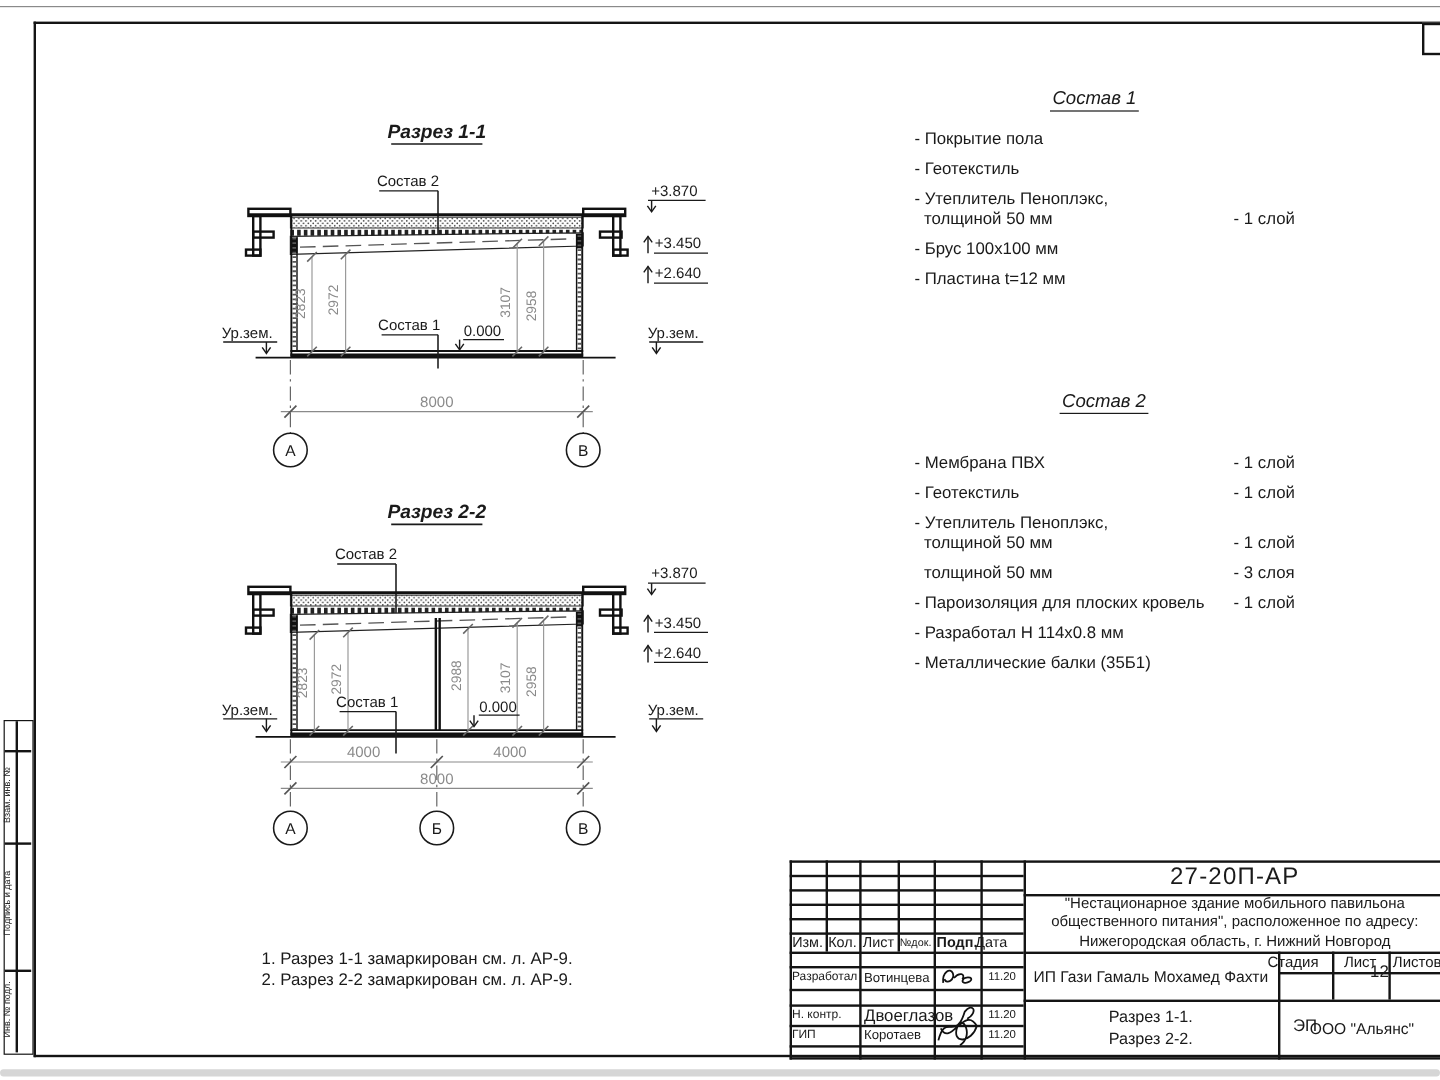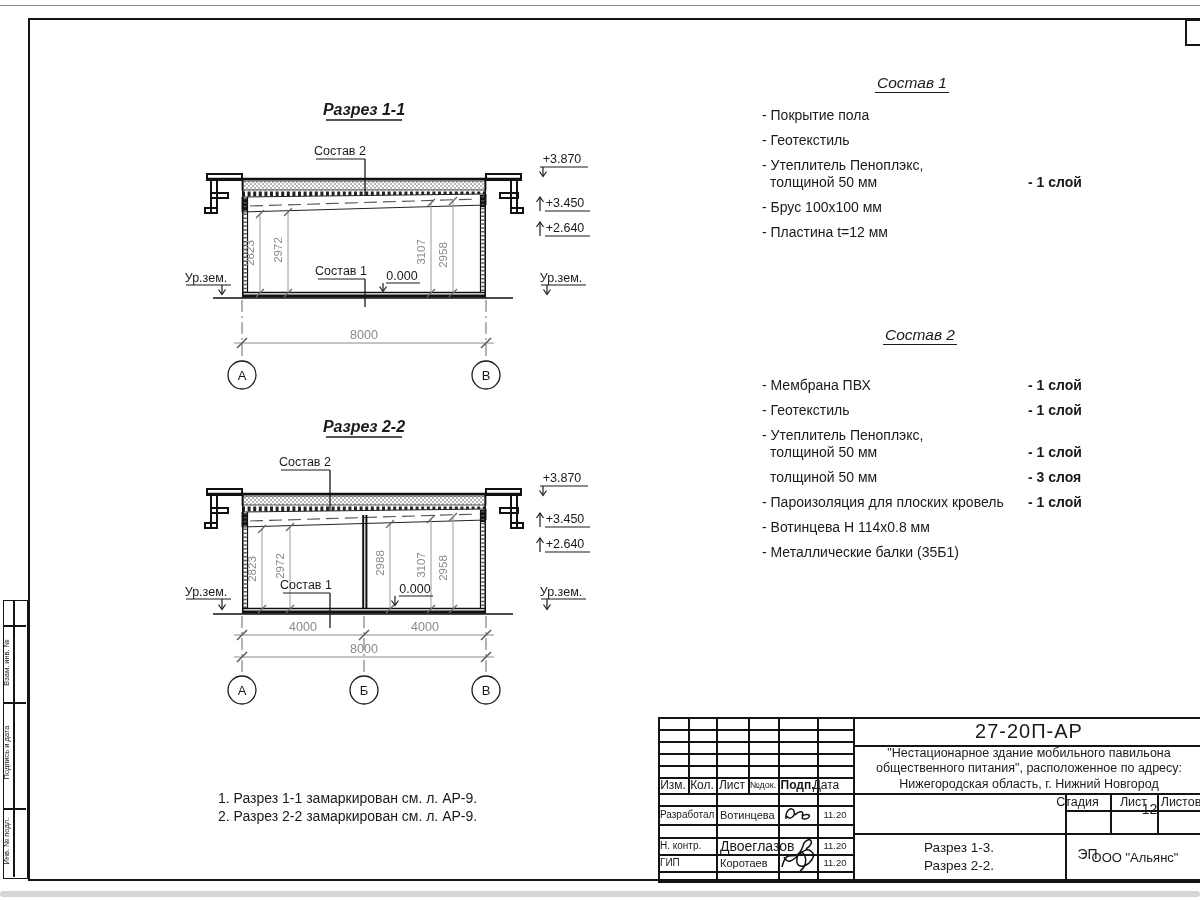--- a/index.html
+++ b/index.html
@@ -8,21 +8,21 @@
   .abs{position:absolute;}
   .hl{position:absolute;background:#141414;height:1.5px;}
   .vl{position:absolute;background:#141414;width:1.5px;}
   .thick{height:2.2px;}
   .vthick{width:2.2px;}
   
   .spec{position:absolute;width:345px;}
   .spec-title{width:300px;text-align:center;font-style:italic;font-size:15.5px;}
   .spec-title span{border-bottom:1.4px solid #1a1a1a;padding:0 2px 1px 2px;}
   .spec-item{position:relative;margin-bottom:8px;font-size:14px;line-height:17px;min-height:17px;}
-  .spec-qty{position:absolute;left:266px;bottom:0;white-space:nowrap;font-weight:bold;}
+  .spec-qty{position:absolute;left:266px;bottom:0;white-space:nowrap;}
   
   text{font-family:"Liberation Sans", sans-serif;}
   .t-title{font-size:16px;font-style:italic;font-weight:600;fill:#1a1a1a;}
   .t-lab{font-size:12.5px;fill:#1a1a1a;}
   .t-dim{font-size:11.5px;fill:#8a8a8a;}
   .t-ax{font-size:13px;fill:#1a1a1a;}
   
   #tblock{position:absolute;left:658px;top:717px;width:547px;height:166px;font-size:12px;}
   .tb-txt{position:absolute;display:flex;align-items:center;justify-content:center;text-align:center;}
   .notes{position:absolute;font-size:14px;line-height:18px;}
@@ -364,21 +364,21 @@
       </div>
   <div class="spec-item">
         <div style="padding-left:8px;">толщиной 50 мм</div>
         <span class="spec-qty">- 3 слоя</span>
       </div>
   <div class="spec-item">
         <div>- Пароизоляция для плоских кровель</div>
         <span class="spec-qty">- 1 слой</span>
       </div>
   <div class="spec-item">
-        <div>- Вотинцева Н 114х0.8 мм</div>
+        <div>- Разработал Н 114х0.8 мм</div>
         <span class="spec-qty"></span>
       </div>
   <div class="spec-item">
         <div>- Металлические балки (35Б1)</div>
         <span class="spec-qty"></span>
       </div>
 </div>
 
 <div class="notes" style="left:218px;top:789px;">
   <div>1. Разрез 1-1 замаркирован см. л. АР-9.</div>
@@ -442,25 +442,26 @@
   <div class="vl" style="left:452px;top:76px;height:40px;"></div>
   <div class="vl" style="left:499px;top:76px;height:40px;"></div>
   <div class="hl" style="left:407px;top:93px;width:140px;"></div>
 
   <div class="tb-txt" style="left:195px;top:0;width:352px;height:28px;font-size:20px;letter-spacing:1px;">27-20П-АР</div>
   <div class="tb-txt abs" style="left:195px;top:28px;width:352px;height:48px;font-size:12.5px;line-height:15.5px;flex-direction:column;">
     <div>"Нестационарное здание мобильного павильона</div>
     <div>общественного питания", расположенное по адресу:</div>
     <div>Нижегородская область, г. Нижний Новгород</div>
   </div>
+  <div class="tb-txt" style="left:195px;top:76px;width:212px;height:40px;font-size:13px;">ИП Гази Гамаль Мохамед Фахти</div>
   <div class="tb-txt" style="left:407px;top:76px;width:25px;height:17px;font-size:12.5px;">Стадия</div>
   <div class="tb-txt" style="left:452px;top:76px;width:47px;height:17px;font-size:12.5px;">Лист</div>
   <div class="tb-txt" style="left:499px;top:76px;width:48px;height:17px;font-size:12.5px;">Листов</div>
   <div class="tb-txt" style="left:407px;top:93px;width:45px;height:23px;font-size:14px;margin-top:32px;">ЭП</div>
   <div class="tb-txt" style="left:452px;top:80px;width:47px;height:23px;font-size:14px;padding-left:16px;">12</div>
   <div class="tb-txt abs" style="left:195px;top:116px;width:212px;height:48px;font-size:13.5px;line-height:18px;flex-direction:column;">
-    <div>Разрез 1-3.</div>
+    <div>Разрез 1-1.</div>
     <div>Разрез 2-2.</div>
   </div>
   <div class="tb-txt" style="left:407px;top:116px;width:140px;height:48px;font-size:13px;">ООО "Альянс"</div>
 </div>
 
 </div>
 
 </body></html>

